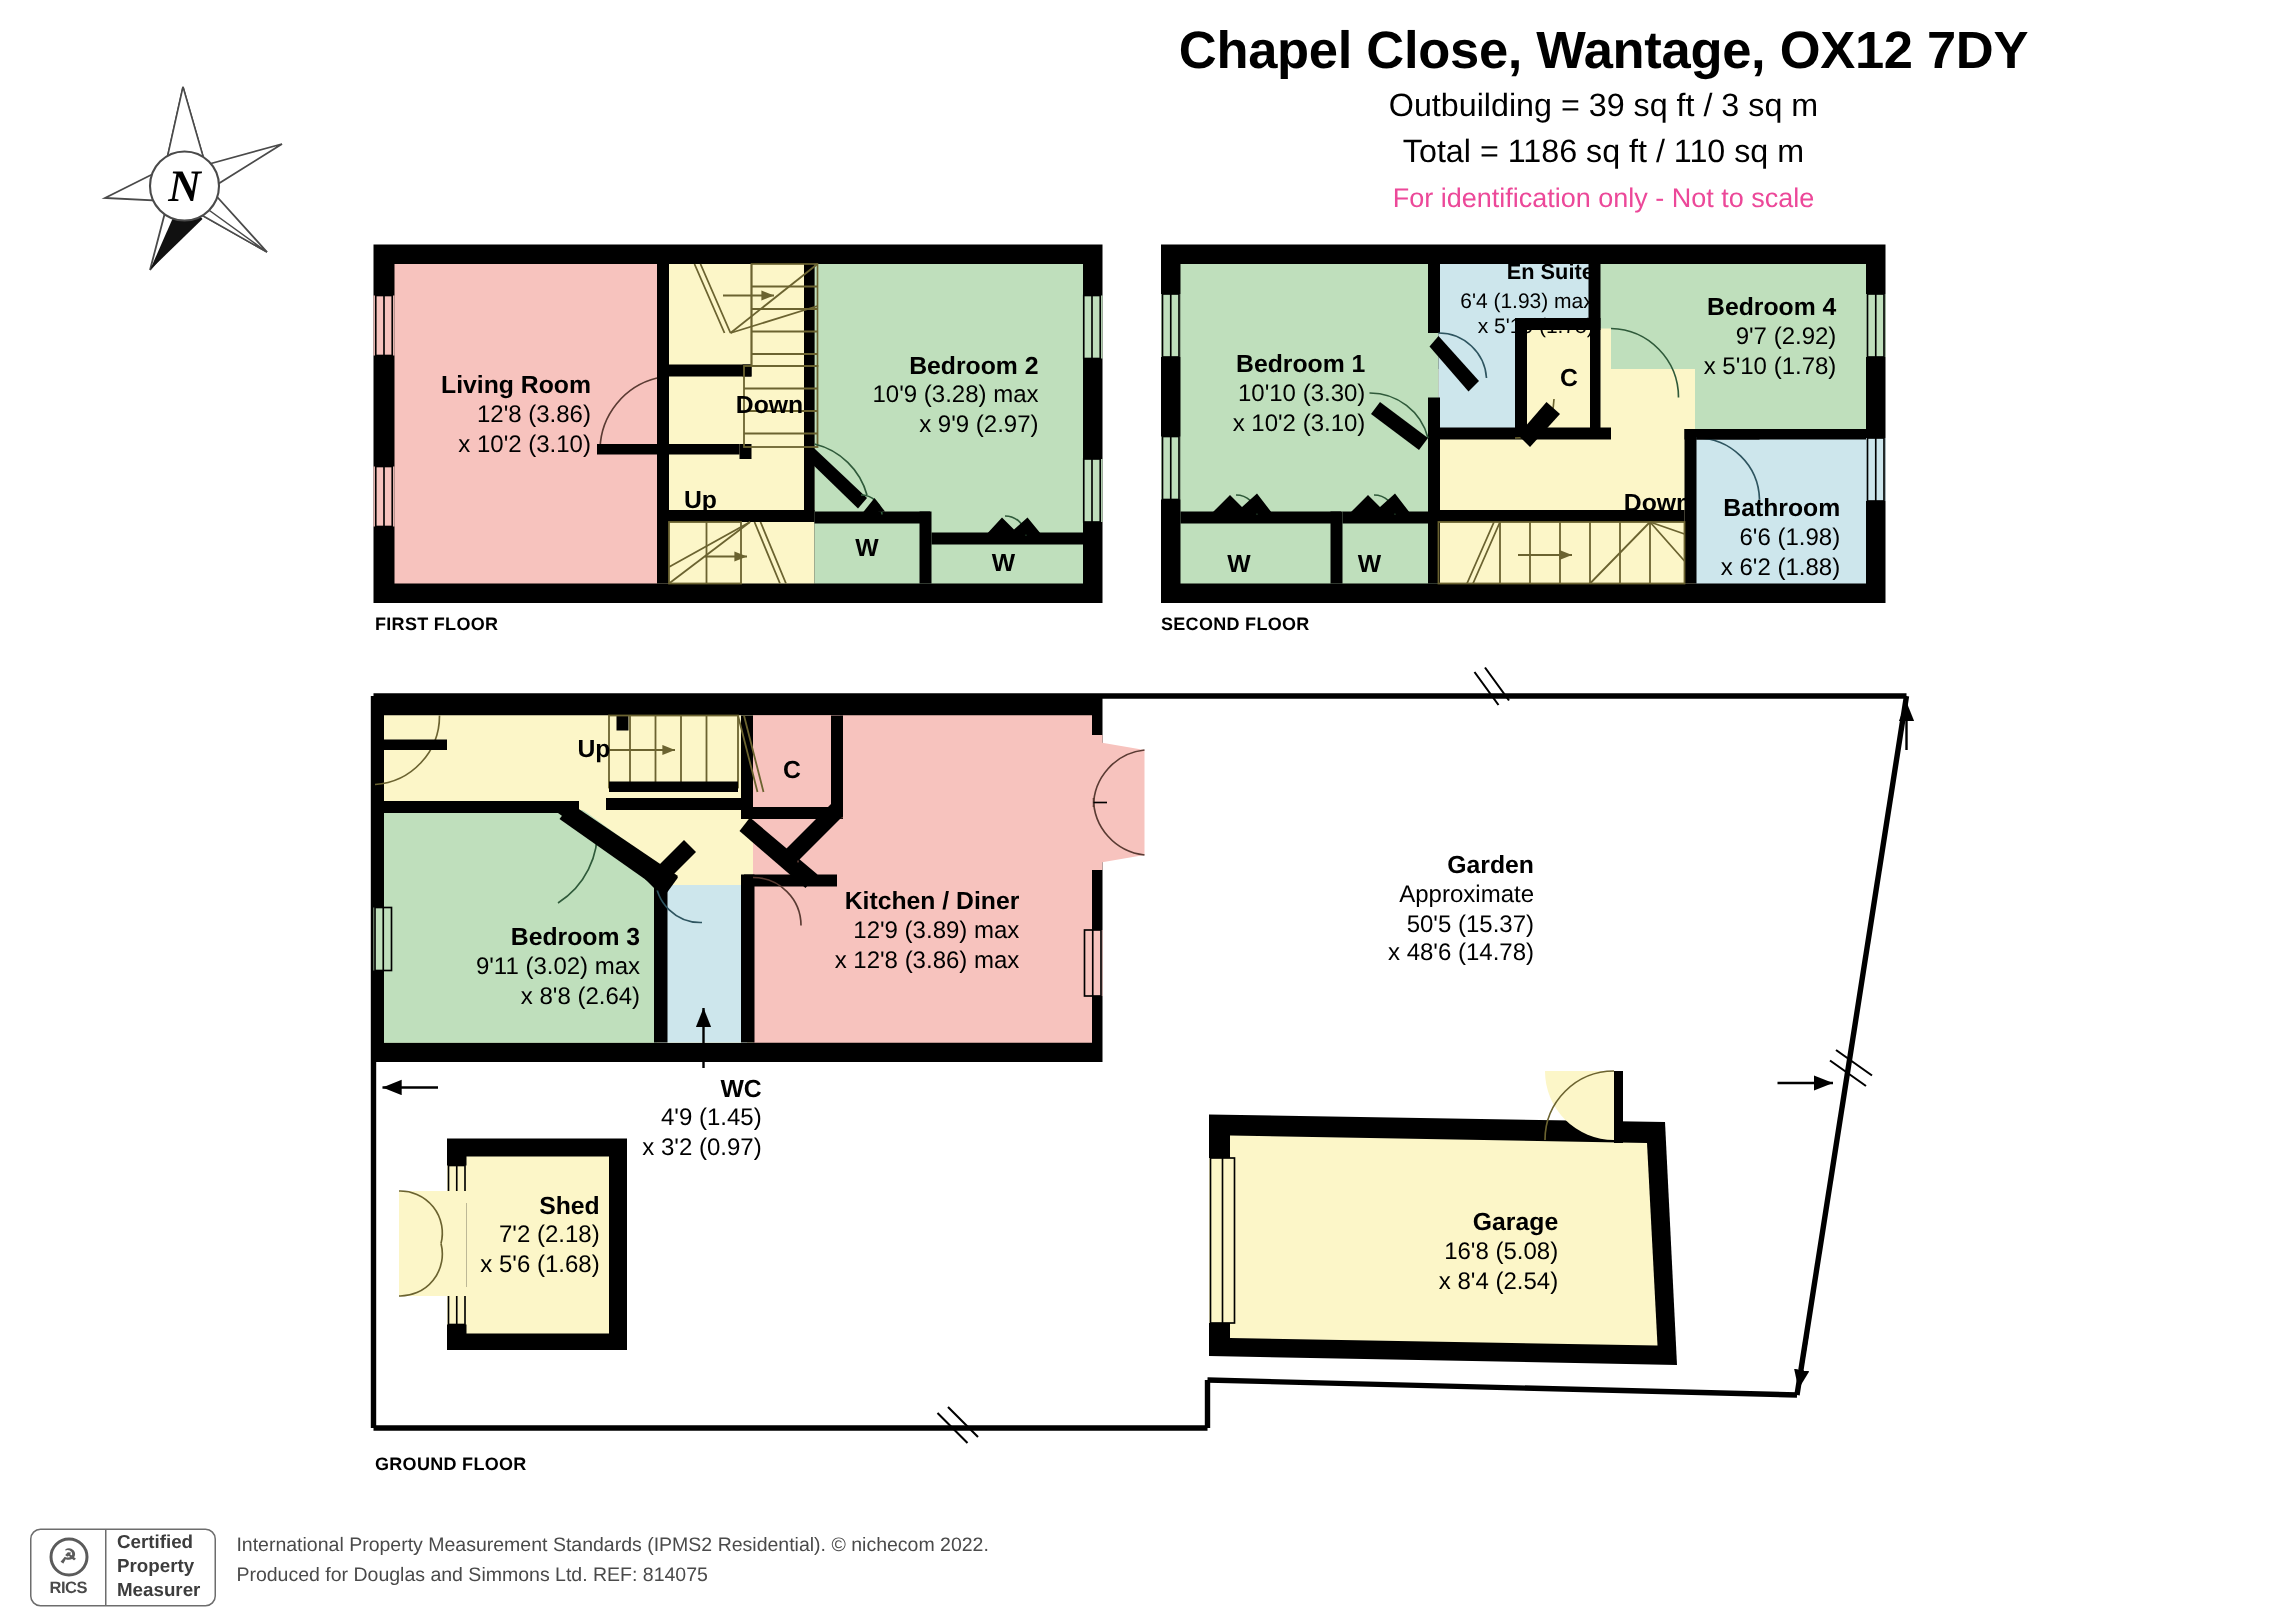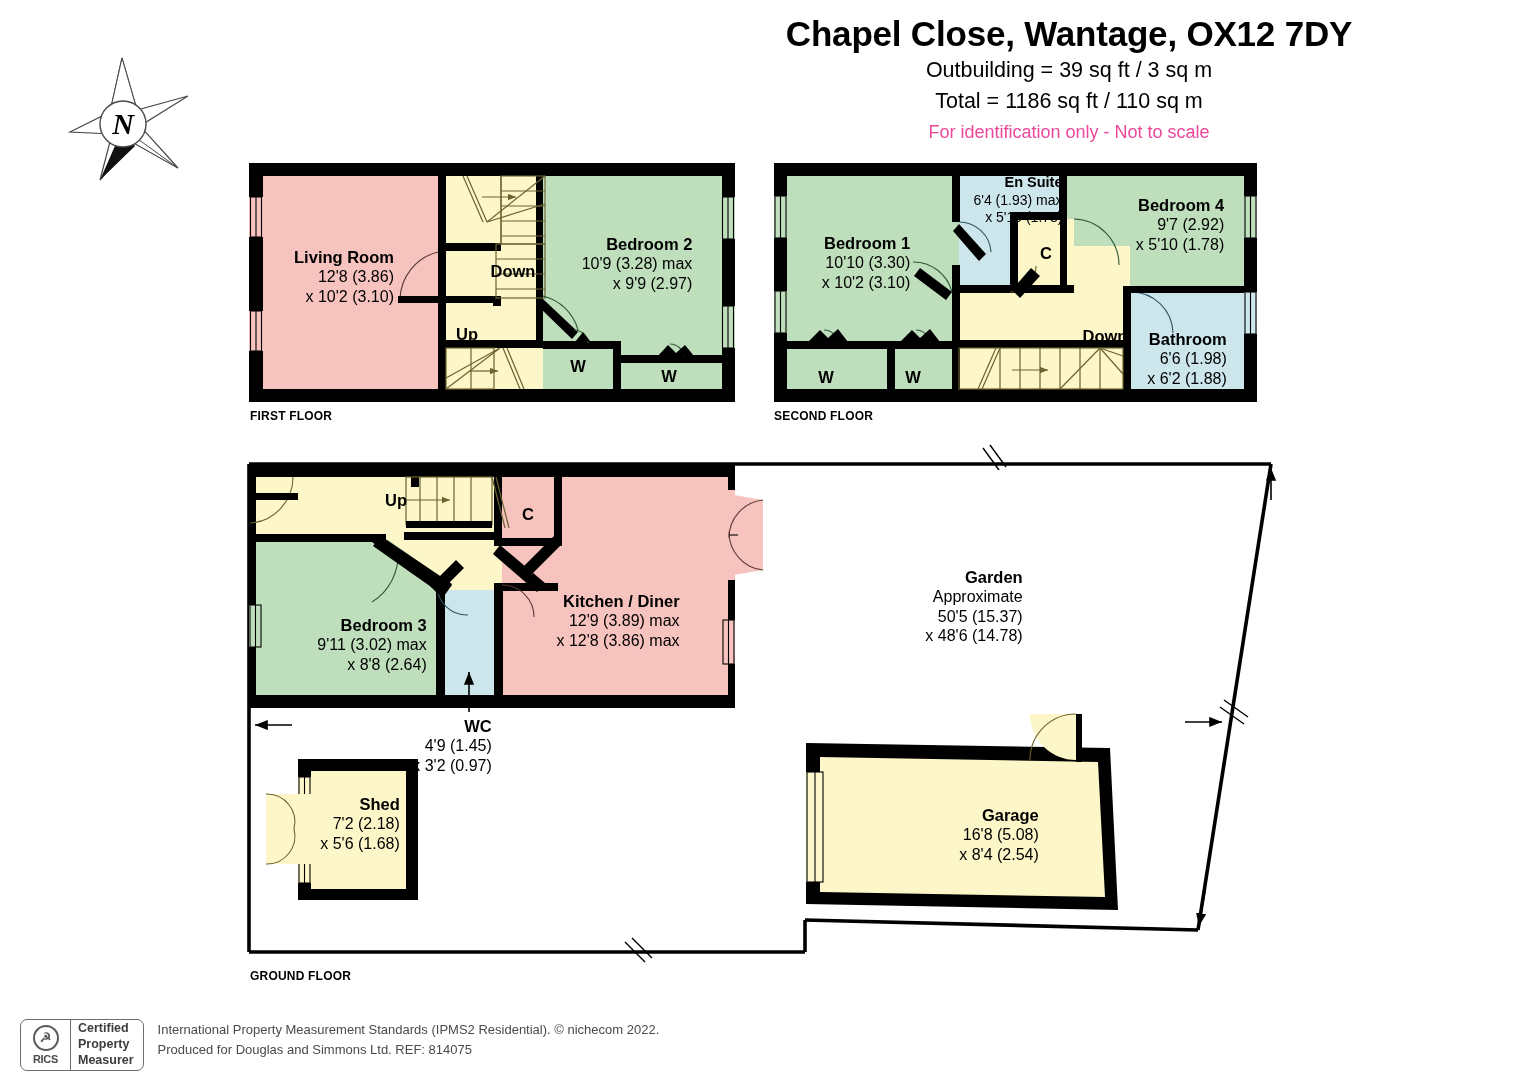--- a/index.html
+++ b/index.html
@@ -512,21 +512,21 @@
   <div class="room" style="left:340px; top:615px;margin-left:32px;">
     <span class="nm">Bedroom 3</span>
     <span class="dim">9'11 (3.02) max</span>
     <span class="dim">x 8'8 (2.64)</span>
   </div>
   <div class="room" style="left:618px; top:591px;">
     <span class="nm">Kitchen / Diner</span>
     <span class="dim">12'9 (3.89) max</span>
     <span class="dim">x 12'8 (3.86) max</span>
   </div>
-  <div class="room" style="left:452px; top:716px;">
+  <div class="room" style="left:468px; top:716px;">
     <span class="nm">WC</span>
     <span class="dim">4'9 (1.45)</span>
     <span class="dim">x 3'2 (0.97)</span>
   </div>
   <div class="room" style="left:360px; top:794px;">
     <span class="nm">Shed</span>
     <span class="dim">7'2 (2.18)</span>
     <span class="dim">x 5'6 (1.68)</span>
   </div>
   <div class="room" style="left:963px; top:805px;margin-left:36px;">

